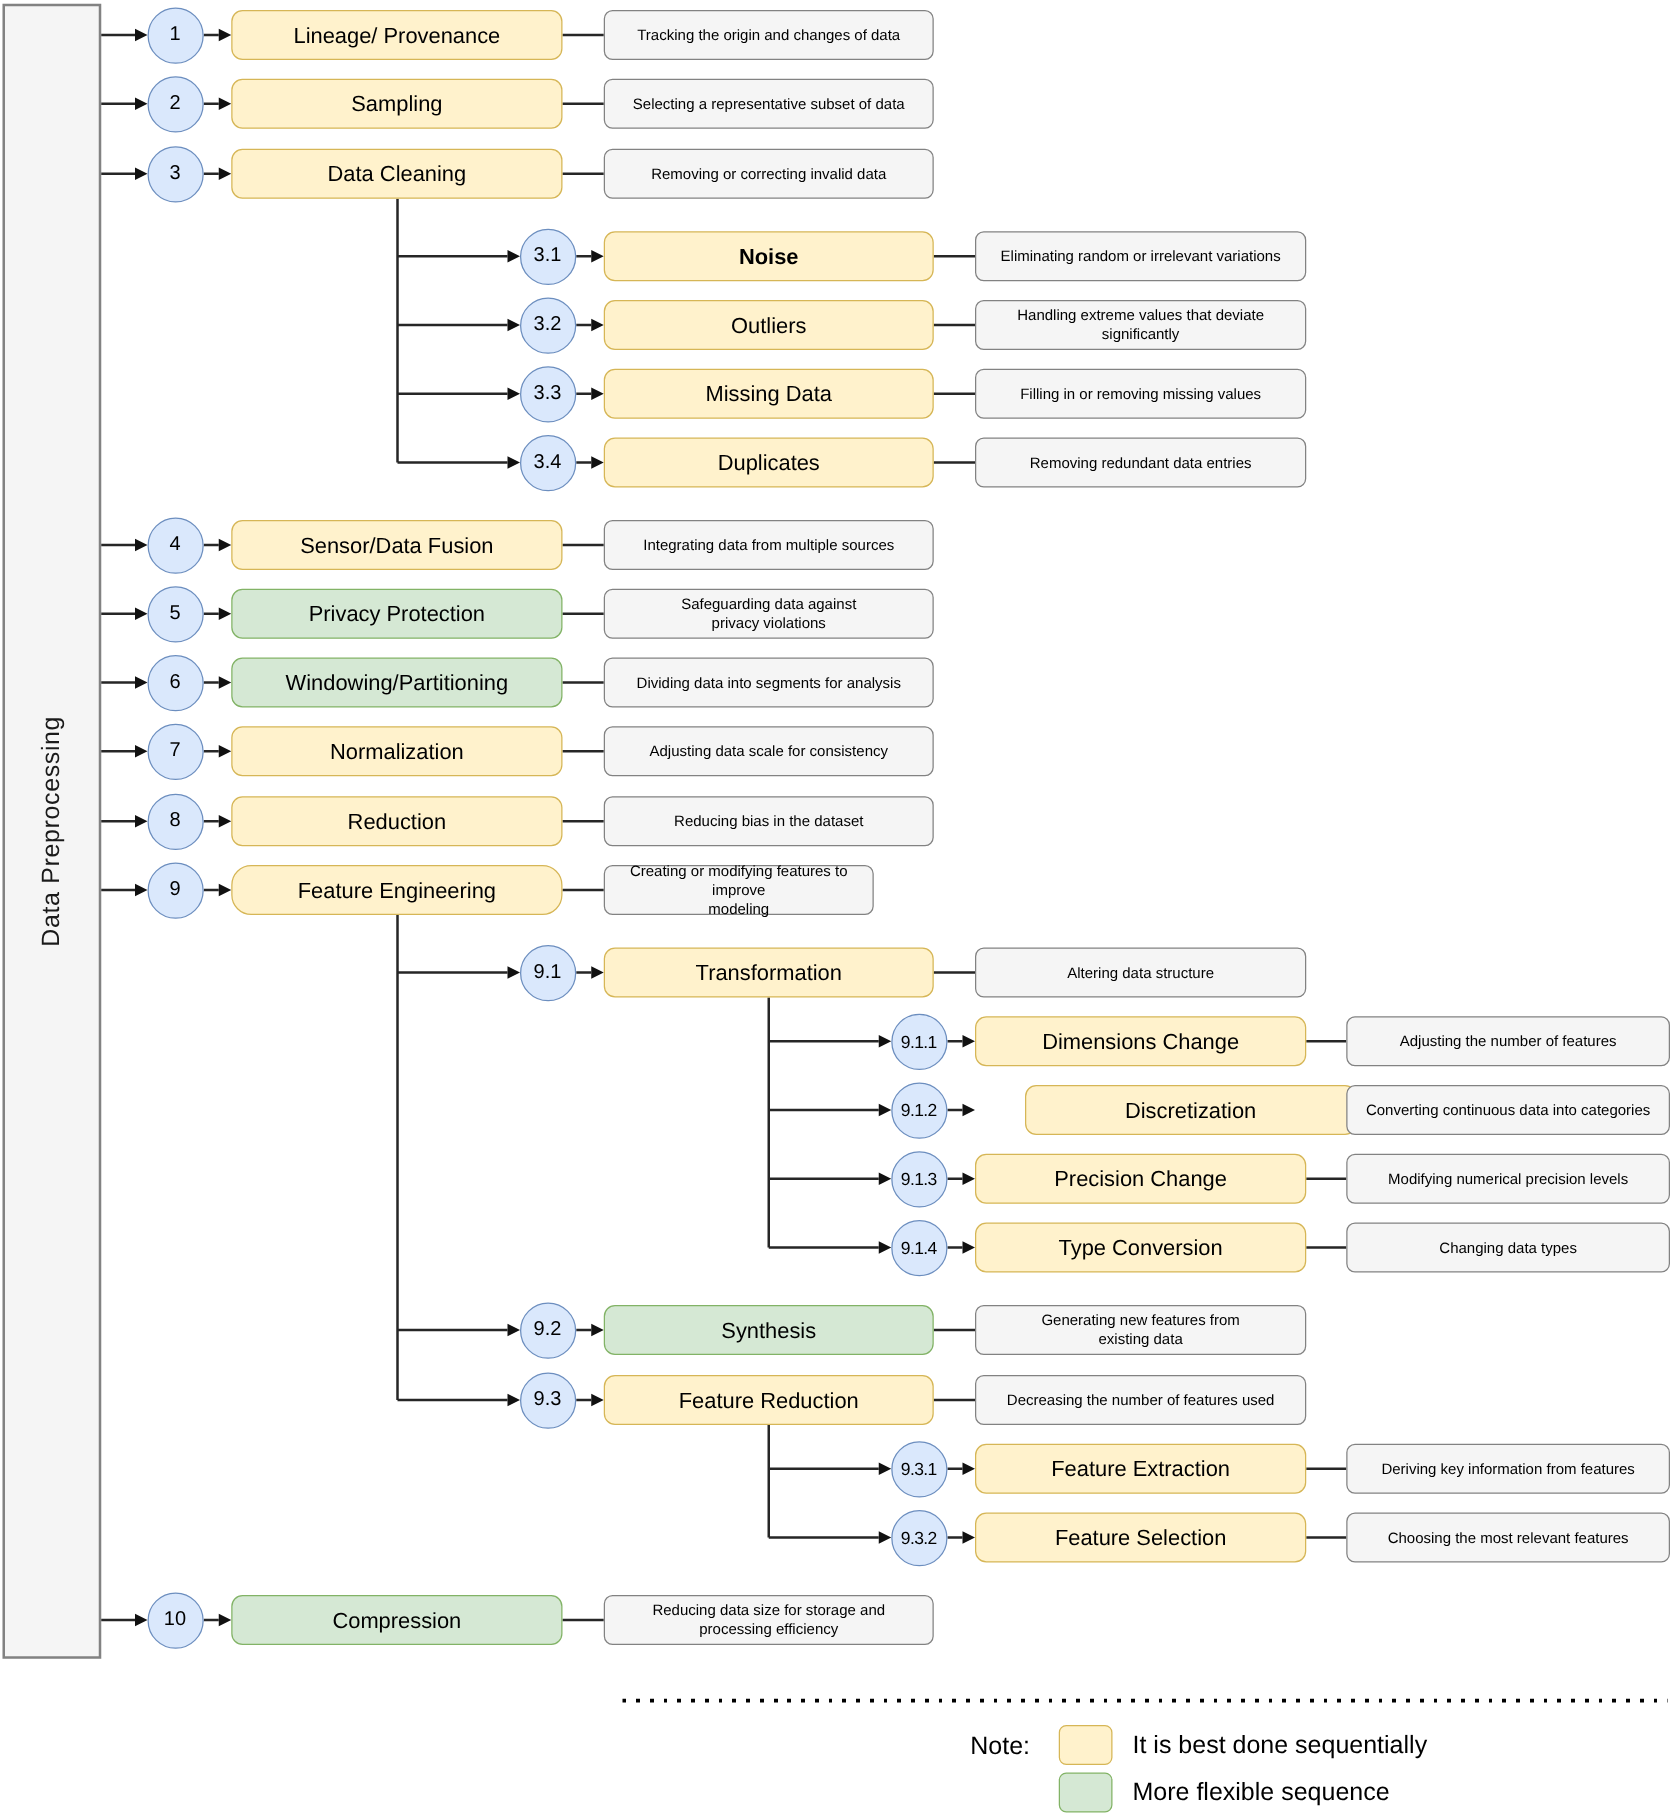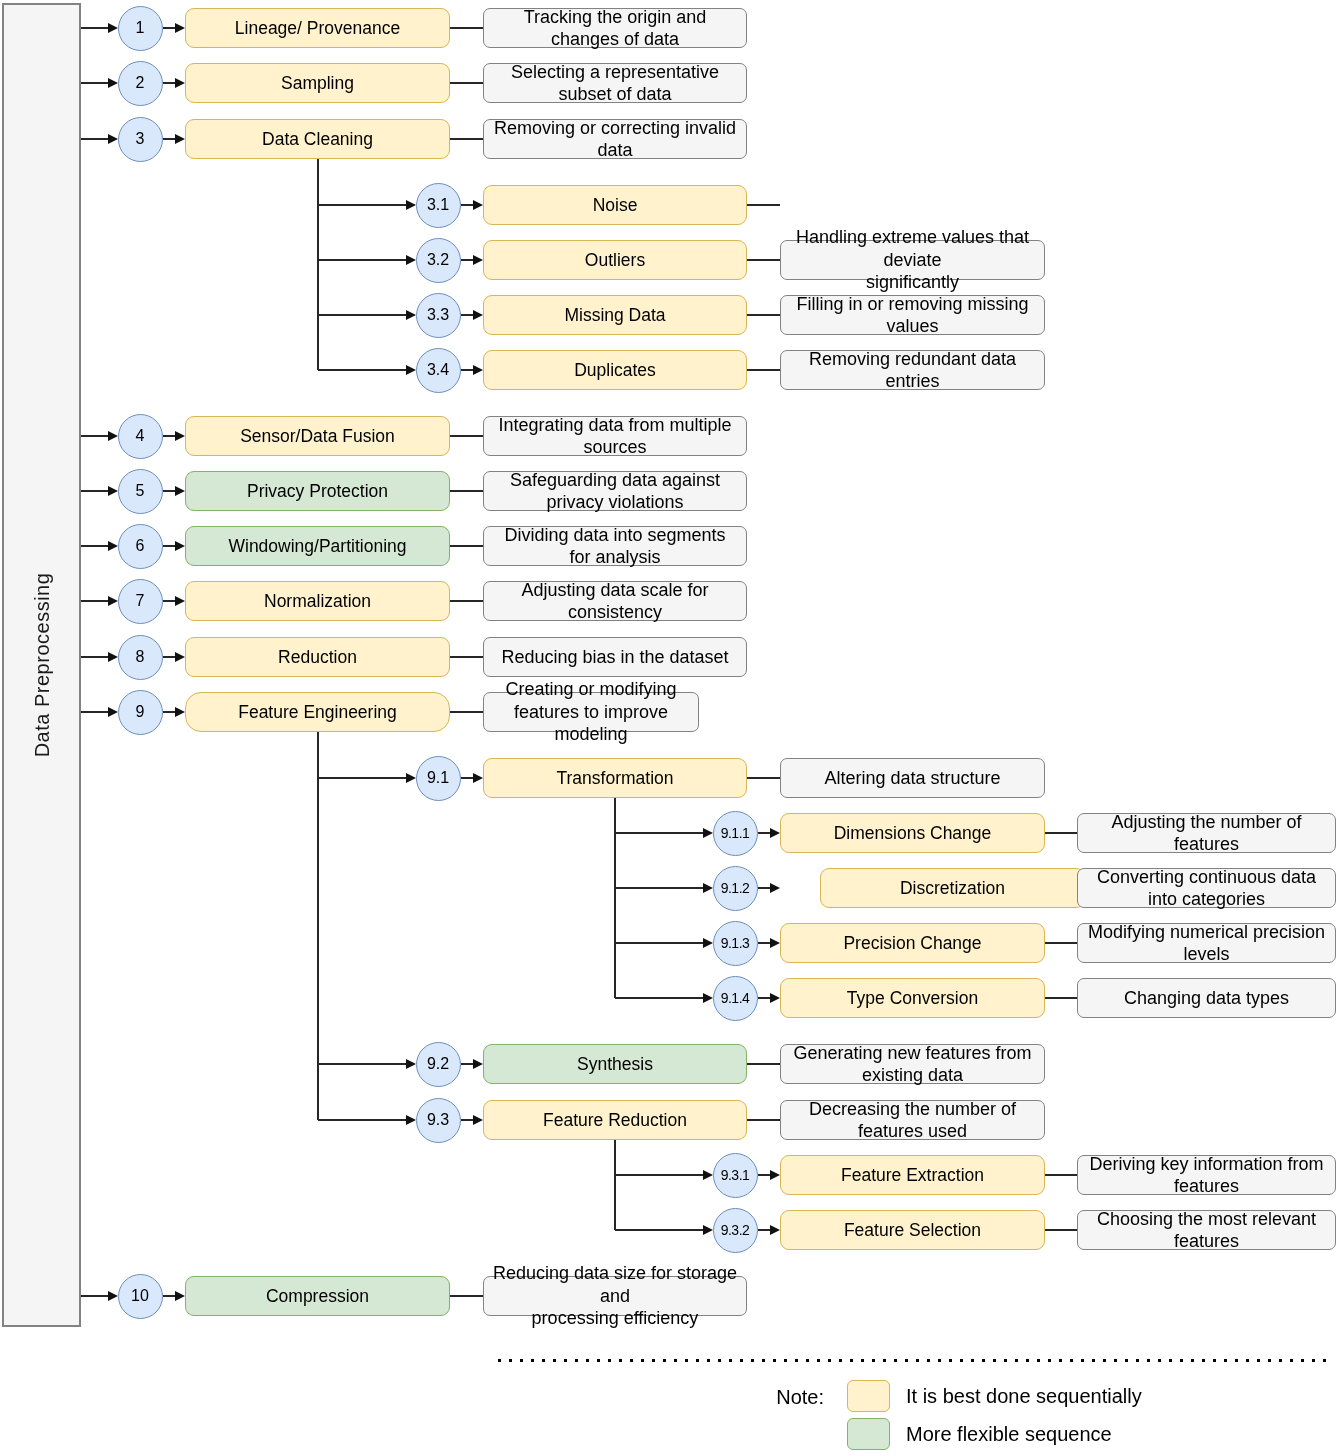--- a/index.html
+++ b/index.html
@@ -38,21 +38,21 @@
     position:absolute; height:40px; border-radius:9px;
     display:flex; align-items:center; justify-content:center;
     font-size:17.5px; color:#000; z-index:2; text-align:center;
   }
   .pbox.sequential { background:var(--seq-fill); border:1.5px solid var(--seq-border); }
   .pbox.flexible  { background:var(--flex-fill); border:1.5px solid var(--flex-border); }
   .dbox {
     position:absolute; height:40px; border-radius:7px;
     background:var(--desc-fill); border:1.5px solid var(--desc-border);
     display:flex; align-items:center; justify-content:center;
-    font-size:18px; line-height:1.25; color:#000; text-align:center;
+    font-size:12px; line-height:1.25; color:#000; text-align:center;
     white-space:pre-line; z-index:2; padding:2px 8px;
   }
   
   .dotted-divider {
     position:absolute; left:498px; top:1359px; width:836px; height:3px;
     background-image:repeating-linear-gradient(90deg,#000 0 3px,transparent 3px 11px);
   }
   .note-label {
     position:absolute; left:744px; top:1382px; width:80px; height:31px;
     font-size:20px; line-height:31px; text-align:right;
@@ -116,22 +116,23 @@
     <div class="hline" style="left: 162.5px; top: 138px; width: 12.5px;"></div>
     <div class="arrowhead" style="left: 175px; top: 134px;"></div>
     <div class="pbox sequential" style="left: 185px; top: 119px; width: 265px;">Data Cleaning</div>
     <div class="hline" style="left: 450px; top: 138px; width: 33px;"></div>
     <div class="dbox" style="left: 483px; top: 119px; width: 264px;">Removing or correcting invalid data</div>
     <div class="hline" style="left: 318px; top: 204px; width: 87.5px;"></div>
     <div class="arrowhead" style="left: 405.5px; top: 200px;"></div>
     <div class="circle" style="left: 415.5px; top: 182.5px;">3.1</div>
     <div class="hline" style="left: 460.5px; top: 204px; width: 12.5px;"></div>
     <div class="arrowhead" style="left: 473px; top: 200px;"></div>
-    <div class="pbox sequential" style="left: 483px; top: 185px; width: 264px;">Noise</div>
+    <div class="pbox sequential" style="left: 483px; top: 185px; width: 264px; font-weight: bold;">Noise</div>
     <div class="hline" style="left: 747px; top: 204px; width: 33px;"></div>
+    <div class="dbox" style="left: 780px; top: 185px; width: 265px;">Eliminating random or irrelevant variations</div>
     <div class="hline" style="left: 318px; top: 259px; width: 87.5px;"></div>
     <div class="arrowhead" style="left: 405.5px; top: 255px;"></div>
     <div class="circle" style="left: 415.5px; top: 237.5px;">3.2</div>
     <div class="hline" style="left: 460.5px; top: 259px; width: 12.5px;"></div>
     <div class="arrowhead" style="left: 473px; top: 255px;"></div>
     <div class="pbox sequential" style="left: 483px; top: 240px; width: 264px;">Outliers</div>
     <div class="hline" style="left: 747px; top: 259px; width: 33px;"></div>
     <div class="dbox" style="left: 780px; top: 240px; width: 265px;">Handling extreme values that deviate
 significantly</div>
     <div class="hline" style="left: 318px; top: 314px; width: 87.5px;"></div>

